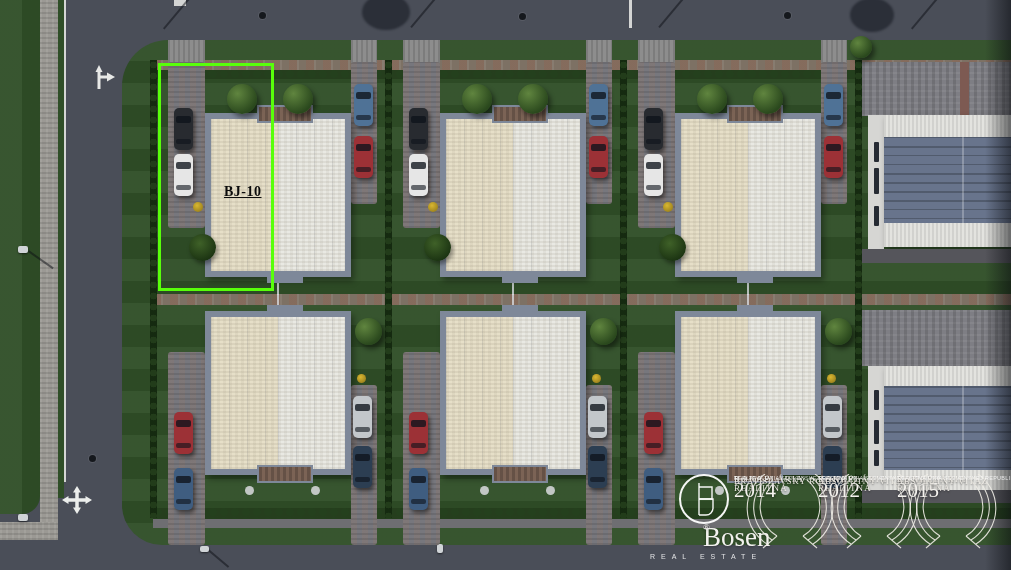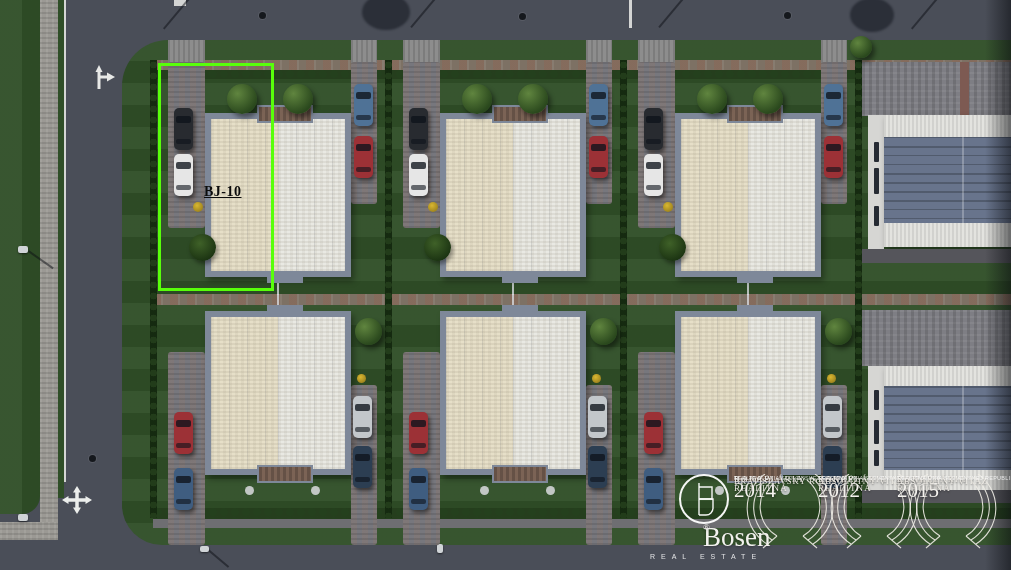--- a/index.html
+++ b/index.html
@@ -267,21 +267,21 @@
   <div class="pole-shadow" style="left:684px;top:-4px;height:40px;transform:rotate(40deg);"></div>
   <div class="pole-shadow" style="left:938px;top:-4px;height:42px;transform:rotate(40deg);"></div>
   <div class="lamp" style="left:18px;top:246px;width:10px;height:7px;"></div>
   <div class="pole-shadow" style="left:28px;top:252px;height:30px;transform:rotate(-55deg);"></div>
   <div class="lamp" style="left:18px;top:514px;width:10px;height:7px;"></div>
   <div class="lamp" style="left:200px;top:546px;width:9px;height:6px;"></div>
   <div class="pole-shadow" style="left:208px;top:551px;height:26px;transform:rotate(-50deg);"></div>
   <div class="lamp" style="left:437px;top:544px;width:6px;height:9px;"></div>
 
   <div class="highlight-rect" style="left:158px;top:63px;width:116px;height:228px;"></div>
-  <div class="plot-label" style="left:204px;top:184px;text-decoration:underline;">BJ-10</div>
+  <div class="plot-label" style="left:224px;top:184px;text-decoration:underline;">BJ-10</div>
 
   <div class="right-shade"></div>
 
   <div id="watermark">
     <div class="logo-circle">
       <svg width="46" height="46" viewBox="0 0 46 46" style="left:0;top:0;">
         <g stroke="rgba(255,255,255,.95)" stroke-width="1.4" fill="none">
           <path d="M18 7 V39"></path>
           <path d="M18 11 H31 V23 H18"></path>
           <path d="M18 23 H32 V32 A7 7 0 0 1 25 39 H18"></path>

